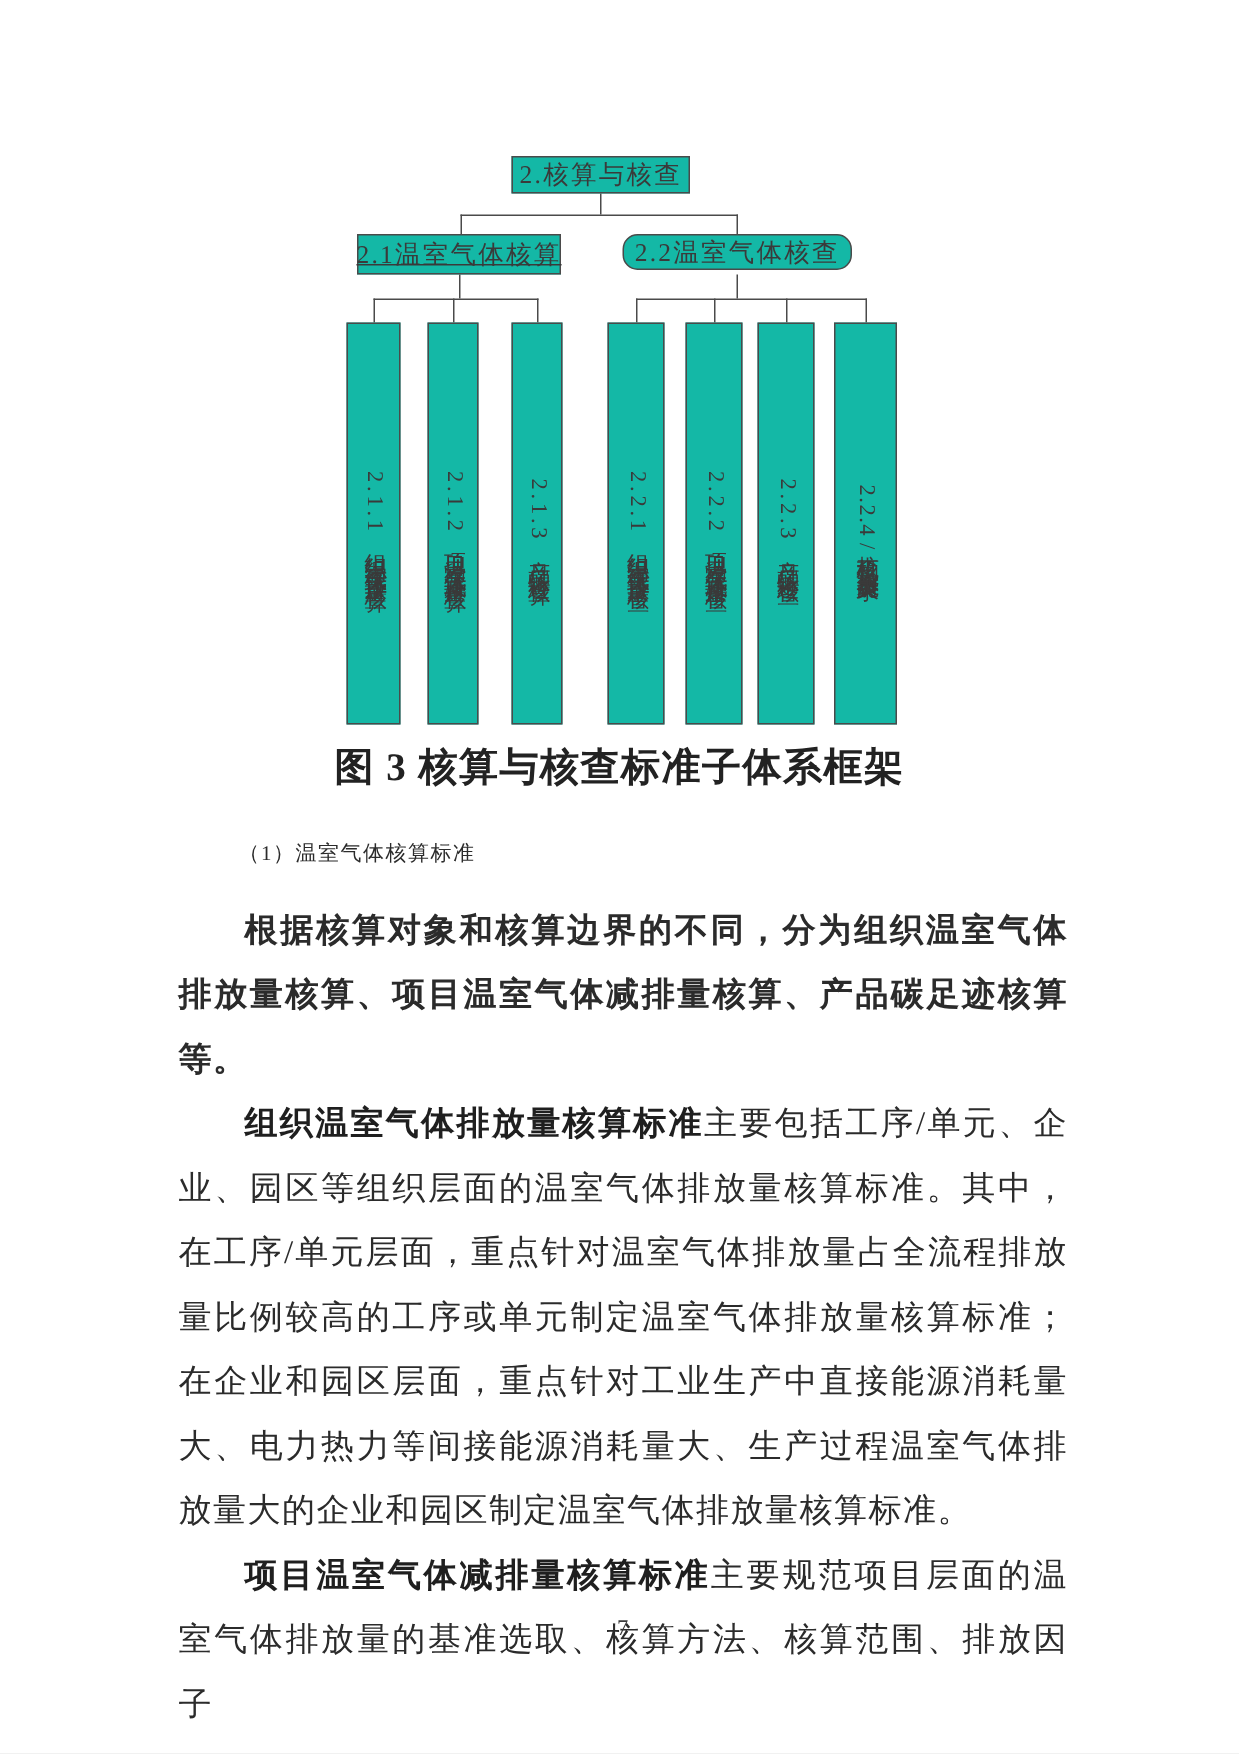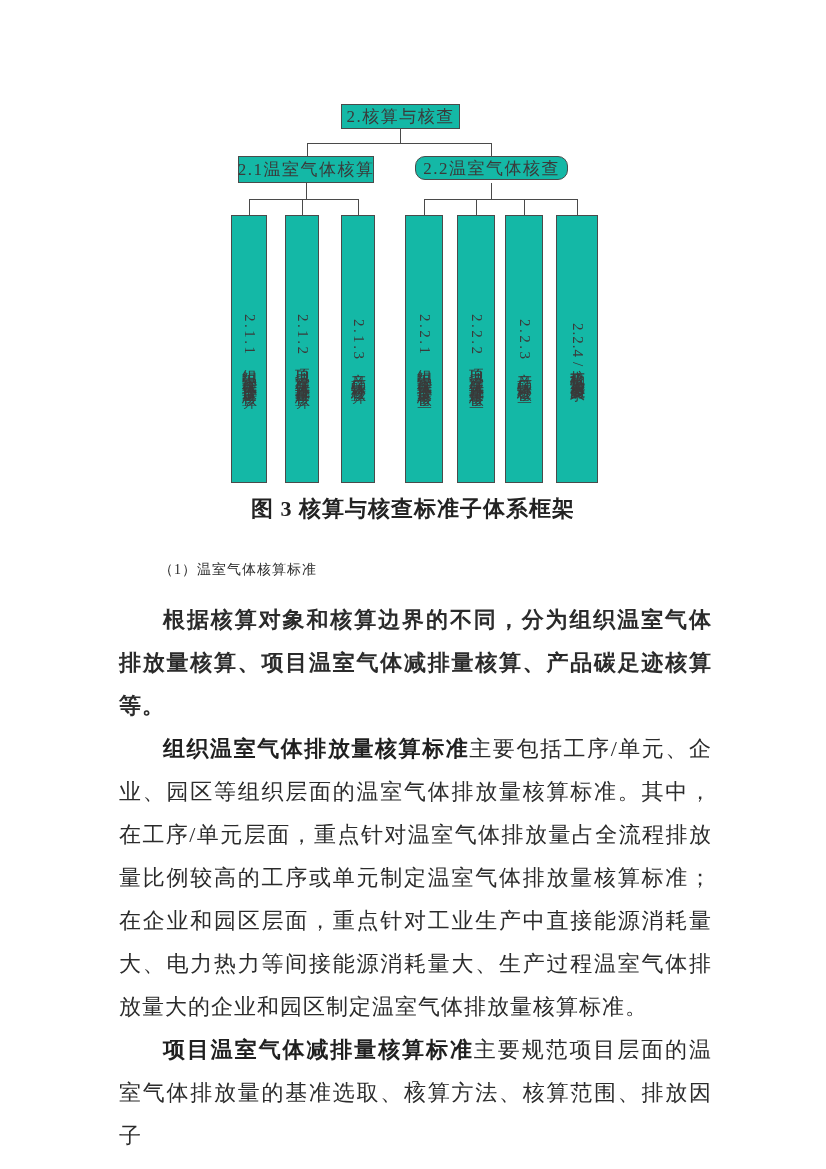--- a/index.html
+++ b/index.html
@@ -27,21 +27,21 @@
     text-orientation: mixed;
     font-size: 15px;
     letter-spacing: 2.5px;
     line-height: 1;
   }
   .vbox.tight span { letter-spacing: 1px; }
   .cline { position: absolute; background: #4a4a4a; }
   
   .caption {
     position: absolute; left: 117px; top: 494px; width: 592px;
-    text-align: center; font-weight: bold; font-size: 22px;
+    text-align: center; font-weight: bold; font-size: 26px;
     letter-spacing: 1px; color: #222;
   }
   
   .text-block {
     position: absolute; left: 119px; top: 548px; width: 593px;
     font-size: 22px; line-height: 43px; letter-spacing: 1px;
     color: #2b2b2b;
   }
   .sec-heading { margin: 0; text-indent: 40px; font-weight: normal; font-size: 14px; }
   .text-block p {
@@ -65,21 +65,21 @@
 
     <div class="dbox hbox" style="left:341px; top:104px; width:119px; height:25px;">
       <span>2.核算与核查</span>
     </div>
 
     <div class="cline" style="left:400px; top:129px; width:1px; height:14px;"></div>
     <div class="cline" style="left:307px; top:143px; width:185px; height:1px;"></div>
     <div class="cline" style="left:307px; top:143px; width:1px; height:13px;"></div>
     <div class="cline" style="left:491px; top:143px; width:1px; height:13px;"></div>
 
-    <div class="dbox hbox" style="left:238px; top:156px; width:136px; height:27px;">
+    <div class="dbox hbox" style="left:238px; top:156px; width:136px; height:27px;text-decoration:underline;">
       <span>2.1温室气体核算</span>
     </div>
     <div class="dbox hbox" style="left:415px; top:156px; width:153px; height:24px;border-radius:10px;">
       <span>2.2温室气体核查</span>
     </div>
 
     <div class="cline" style="left:306px; top:183px; width:1px; height:16px;"></div>
     <div class="cline" style="left:249px; top:199px; width:110px; height:1px;"></div>
     <div class="cline" style="left:249px; top:199px; width:1px; height:16px;"></div>
     <div class="cline" style="left:302px; top:199px; width:1px; height:16px;"></div>

